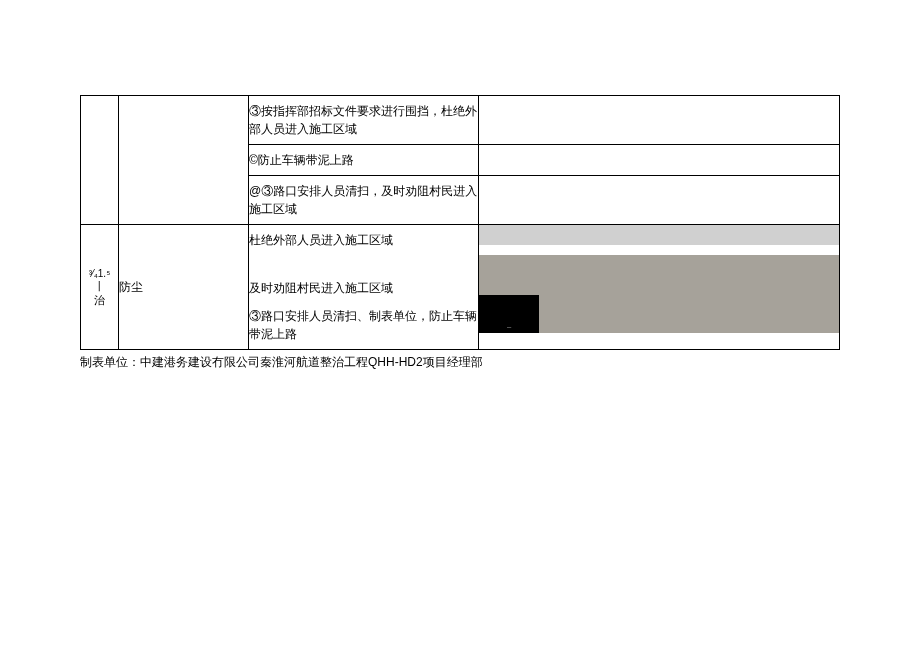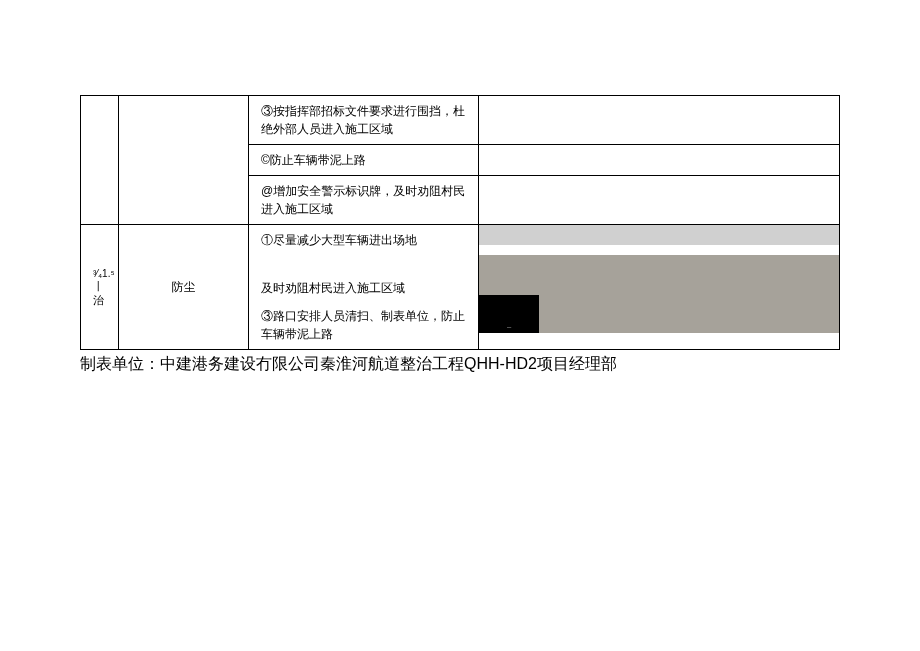--- a/index.html
+++ b/index.html
@@ -15,36 +15,37 @@
     .table-wrap {
       width: 100%;
     }
     table {
       border-collapse: collapse;
       width: 100%;
       table-layout: fixed;
     }
     td {
       border: 1px solid #000;
-      padding: 6px 12px;
+      padding: 6px 0;
       vertical-align: middle;
       font-size: 12px;
       line-height: 1.5;
     }
     .col-a { width: 38px; }
-    .col-b { width: 130px; text-align: center; }
+    .col-b { width: 130px; }
     .col-c { width: 230px; }
     .col-d { width: auto; }
     .vertical-label {
+      text-align: center;
       font-size: 11px;
       line-height: 1.2;
     }
     .vertical-label .special { font-size: 10px; }
     .footer-note {
-      font-size: 16px;
+      font-size: 12px;
       padding: 4px 0 0 0;
     }
     .graybox {
       background: #d0d0d0;
       height: 20px;
       width: 100%;
     }
     .darkbox {
       background: #a6a29a;
       height: 78px;
@@ -83,32 +84,32 @@
       <td class="col-a" rowspan="3"></td>
       <td class="col-b" rowspan="3"></td>
       <td class="col-c">③按指挥部招标文件要求进行围挡，杜绝外部人员进入施工区域</td>
       <td class="col-d"></td>
     </tr>
     <tr>
       <td class="col-c">©防止车辆带泥上路</td>
       <td class="col-d"></td>
     </tr>
     <tr>
-      <td class="col-c">@增加安全警示标识牌，及时劝阻村民进入施工区域</td>
+      <td class="col-c">@③路口安排人员清扫，及时劝阻村民进入施工区域</td>
       <td class="col-d"></td>
     </tr>
     <tr>
       <td class="col-a vertical-label" rowspan="1">
         <span class="special">³⁄₄1.⁵</span><br>
         <span>丨</span><br>
         <span>治</span>
       </td>
       <td class="col-b">防尘</td>
       <td class="col-c">
-        <div>①尽量减少大型车辆进出场地</div>
+        <div>杜绝外部人员进入施工区域</div>
         <div class="spacer"></div>
         <div class="spacer"></div>
         <div class="spacer"></div>
         <div>及时劝阻村民进入施工区域</div>
         <div class="spacer"></div>
         <div>③路口安排人员清扫、制表单位，防止车辆带泥上路</div>
       </td>
       <td class="col-d graph-cell">
         <div class="graybox"></div>
         <div style="height:10px"></div>

